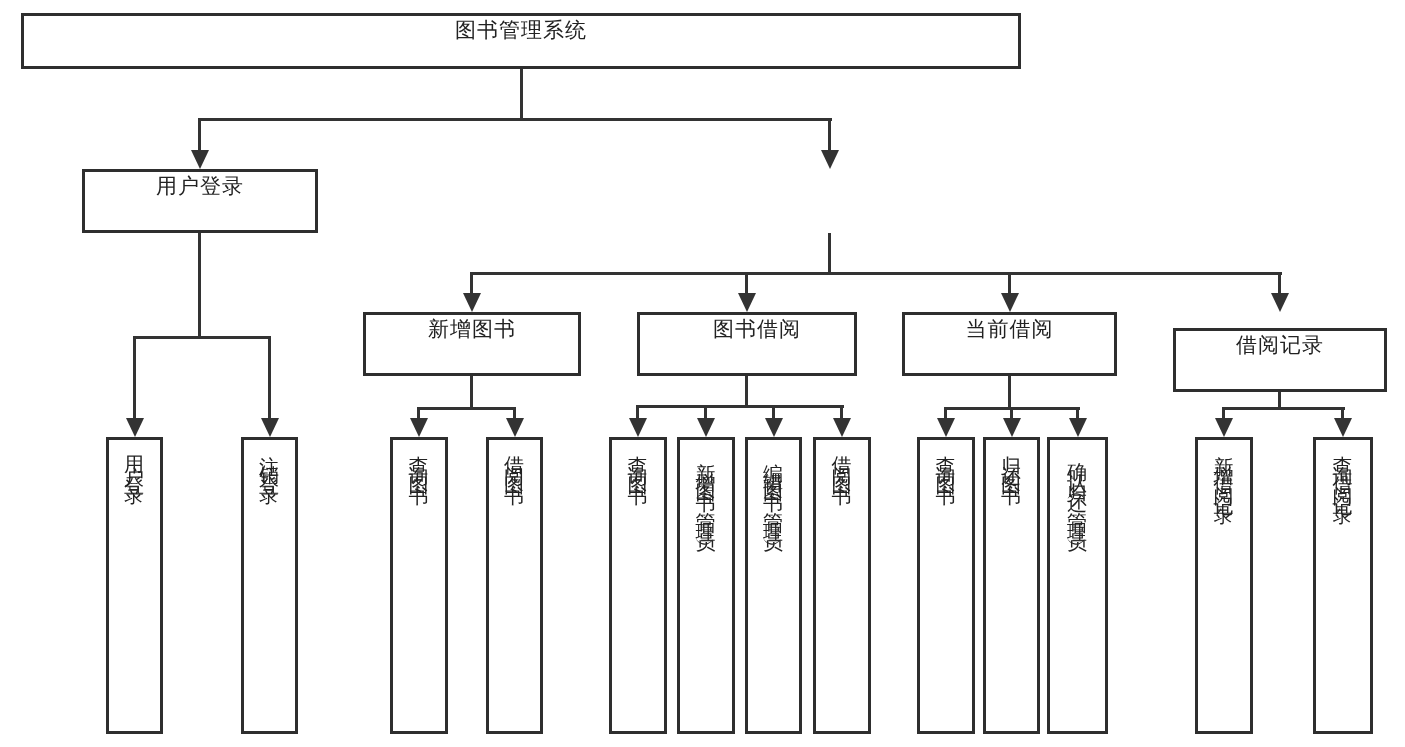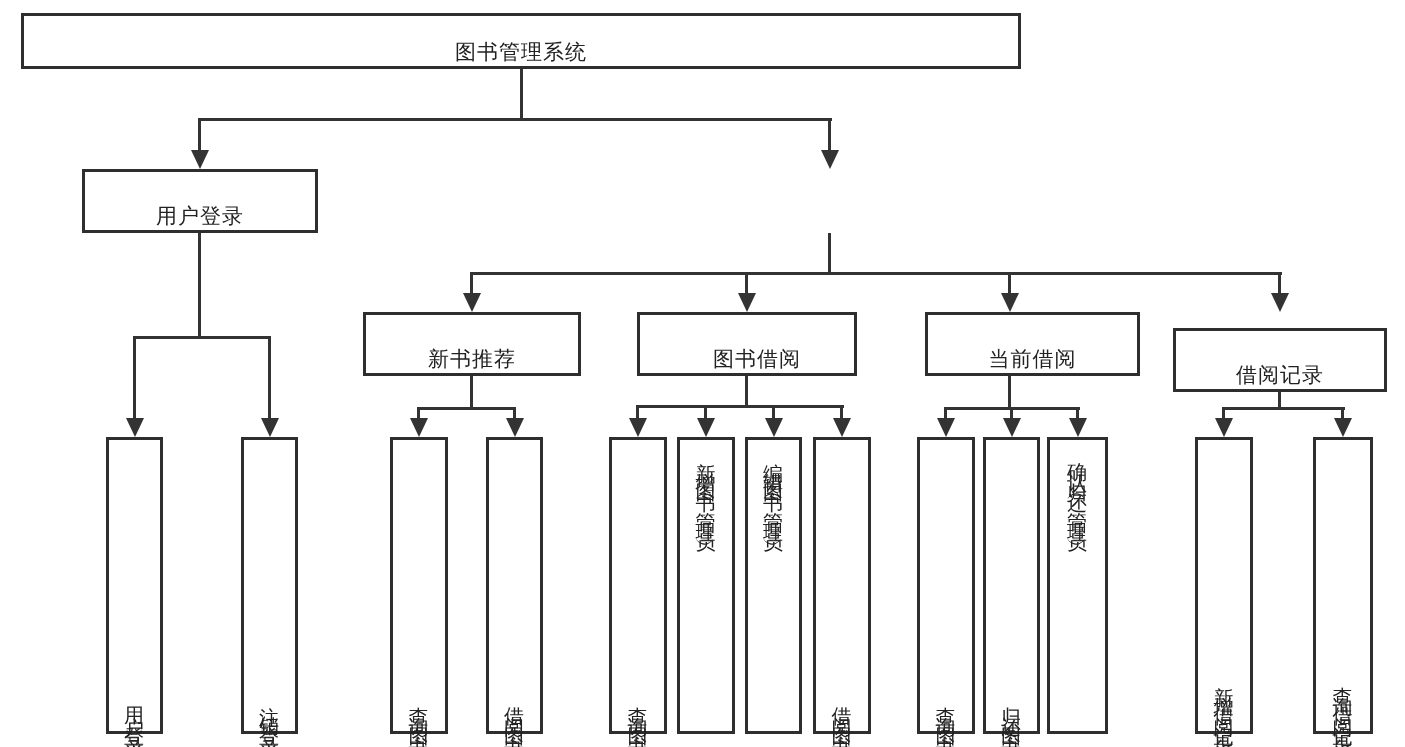--- a/index.html
+++ b/index.html
@@ -10,21 +10,21 @@
     background: #ffffff;
     font-family: "DejaVu Sans", "Liberation Sans", sans-serif;
     overflow: hidden;
   }
   .box {
     position: absolute;
     box-sizing: border-box;
     background: #ffffff;
     border: 3px solid #2e2e2e;
     display: flex;
-    align-items: flex-end;
+    align-items: flex-start;
     justify-content: center;
   }
   .hnode span {
     font-size: 21px;
     letter-spacing: 1px;
     color: #222222;
     white-space: nowrap;
   }
   .leaf span {
     writing-mode: vertical-lr;
@@ -122,26 +122,26 @@
 
   <div class="box hnode" style="left:21px; top:13px; width:1000px; height:56px;">
     <span>图书管理系统</span>
   </div>
 
   <div class="box hnode" style="left:82px; top:169px; width:236px; height:64px;">
     <span>用户登录</span>
   </div>
 
   <div class="box hnode" style="left:363px; top:312px; width:218px; height:64px;">
-    <span>新书推荐</span>
+    <span>新增图书</span>
   </div>
   <div class="box hnode" style="left:637px; top:312px; width:220px; height:64px;padding-left:20px;">
     <span>图书借阅</span>
   </div>
-  <div class="box hnode" style="left:902px; top:312px; width:215px; height:64px;margin-left:23px;">
+  <div class="box hnode" style="left:902px; top:312px; width:215px; height:64px;">
     <span>当前借阅</span>
   </div>
   <div class="box hnode" style="left:1173px; top:328px; width:214px; height:64px;">
     <span>借阅记录</span>
   </div>
 
   <div class="box leaf" style="left:106px; top:437px; width:57px; height:297px;">
     <span>用户登录</span>
   </div>
   <div class="box leaf" style="left:241px; top:437px; width:57px; height:297px;">

